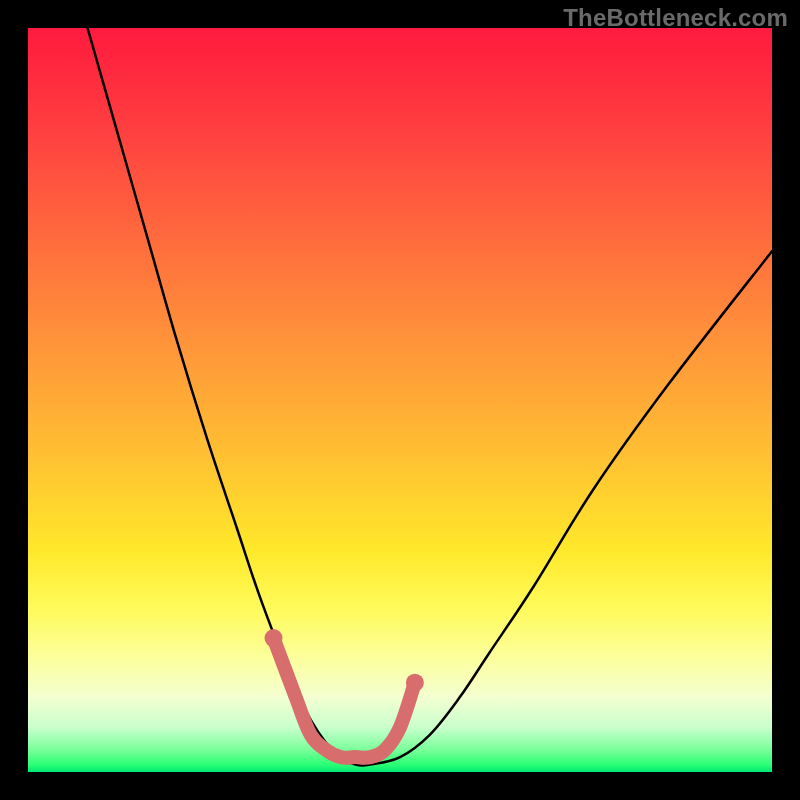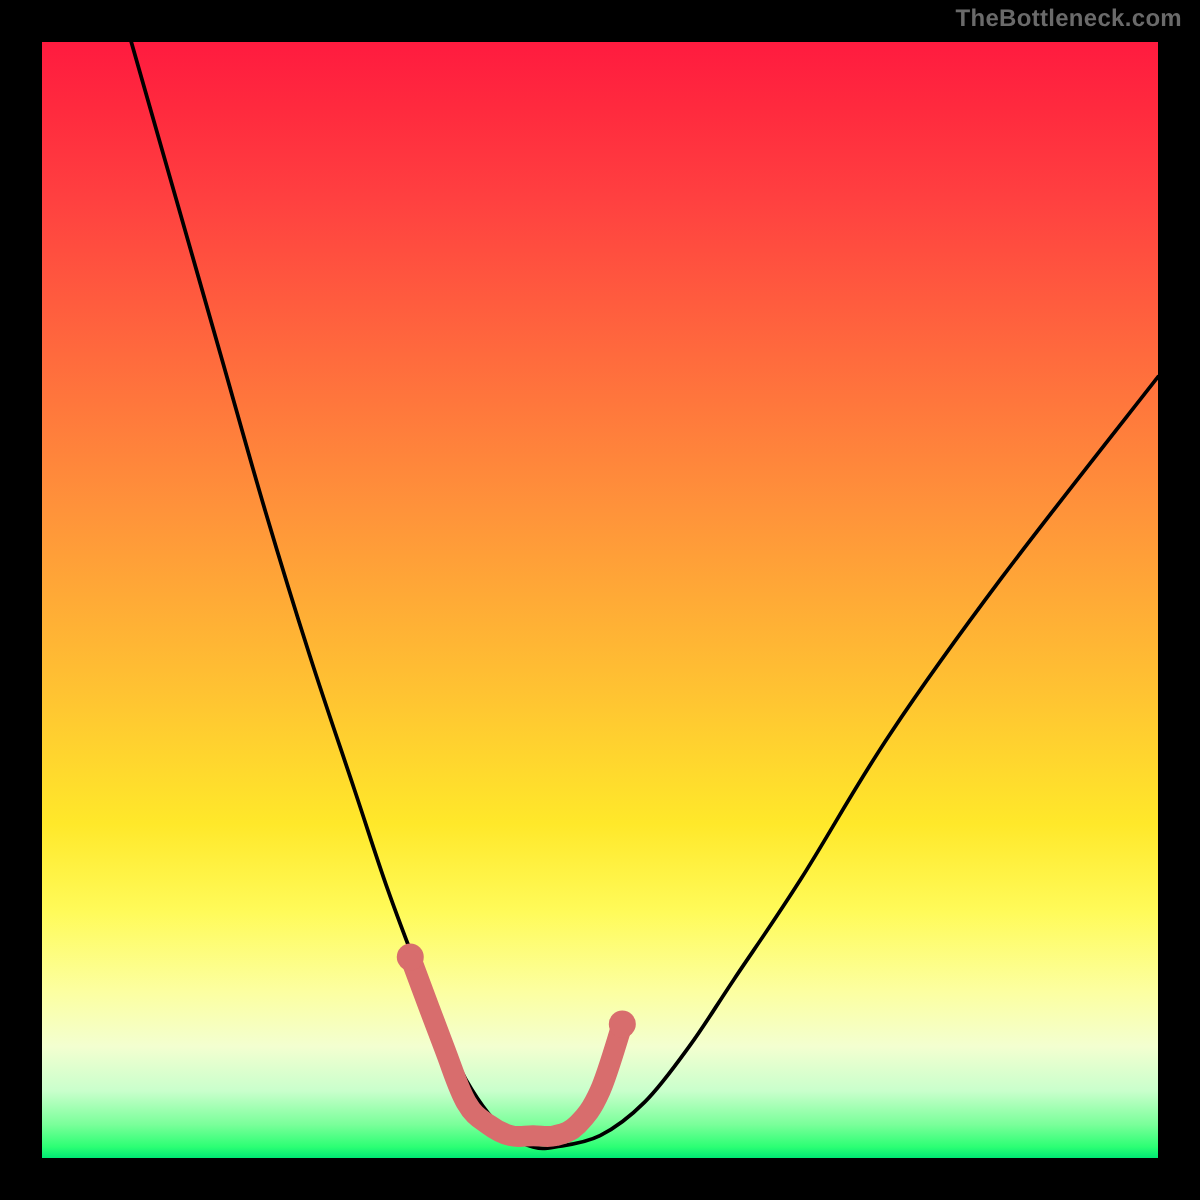--- a/index.html
+++ b/index.html
@@ -41,21 +41,21 @@
       #2cff74 99%,
       #00e874 100%
     );
   }
   .watermark {
     position: absolute;
     top: 4px;
     right: 12px;
     color: #6a6a6a;
     font-weight: bold;
-    font-size: 16px;
+    font-size: 24px;
     letter-spacing: 0.2px;
     user-select: none;
   }
   svg.curve {
     position: absolute;
     left: 0;
     top: 0;
     width: 744px;
     height: 744px;
   }

